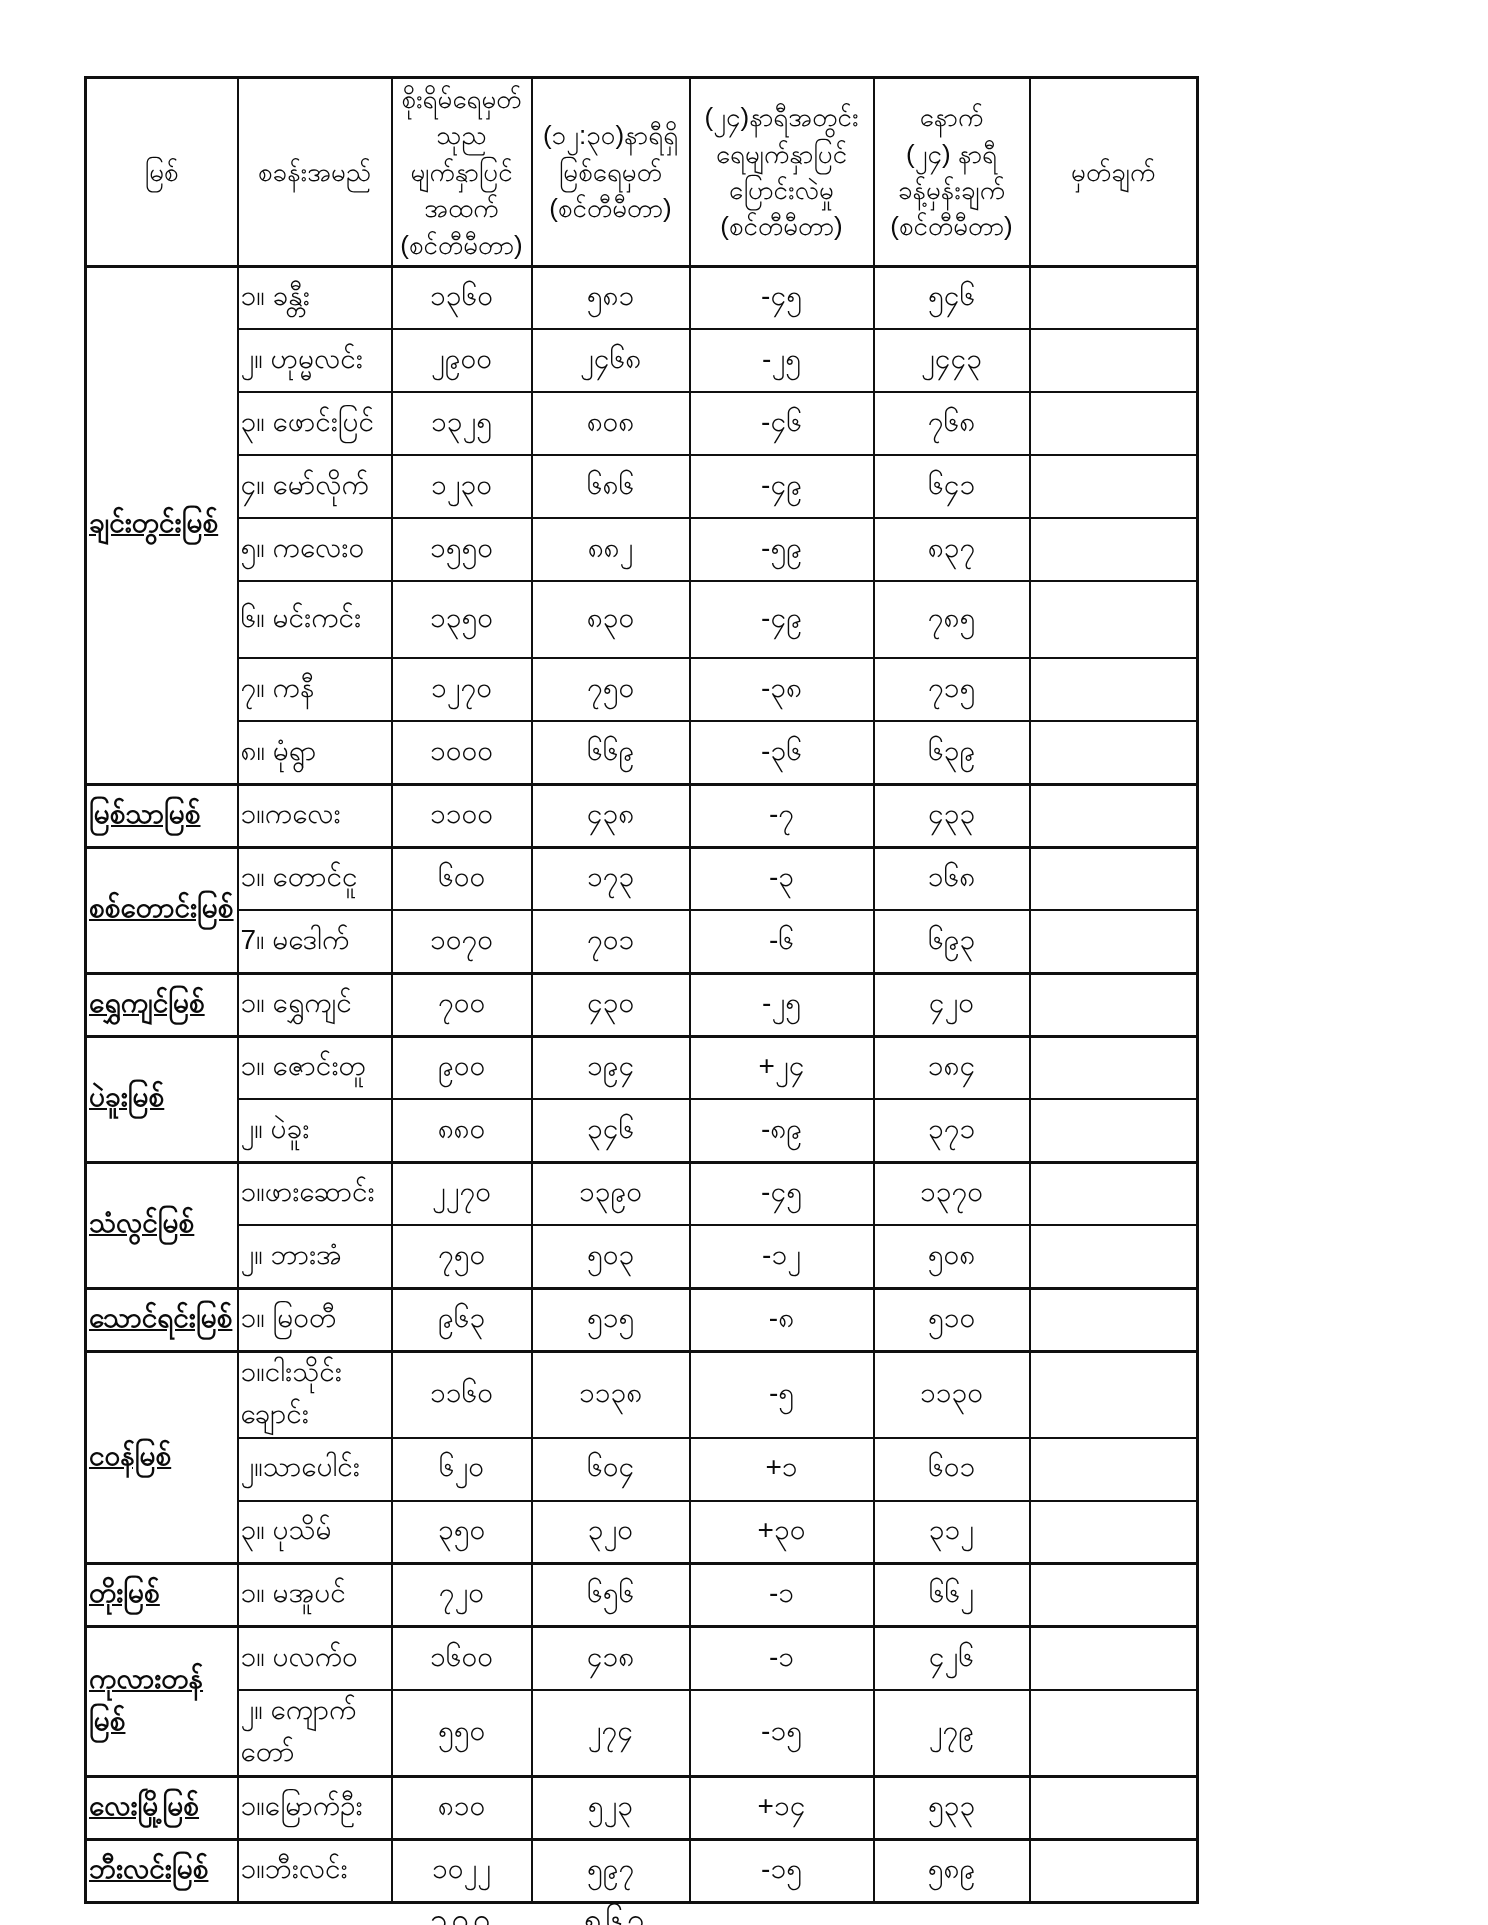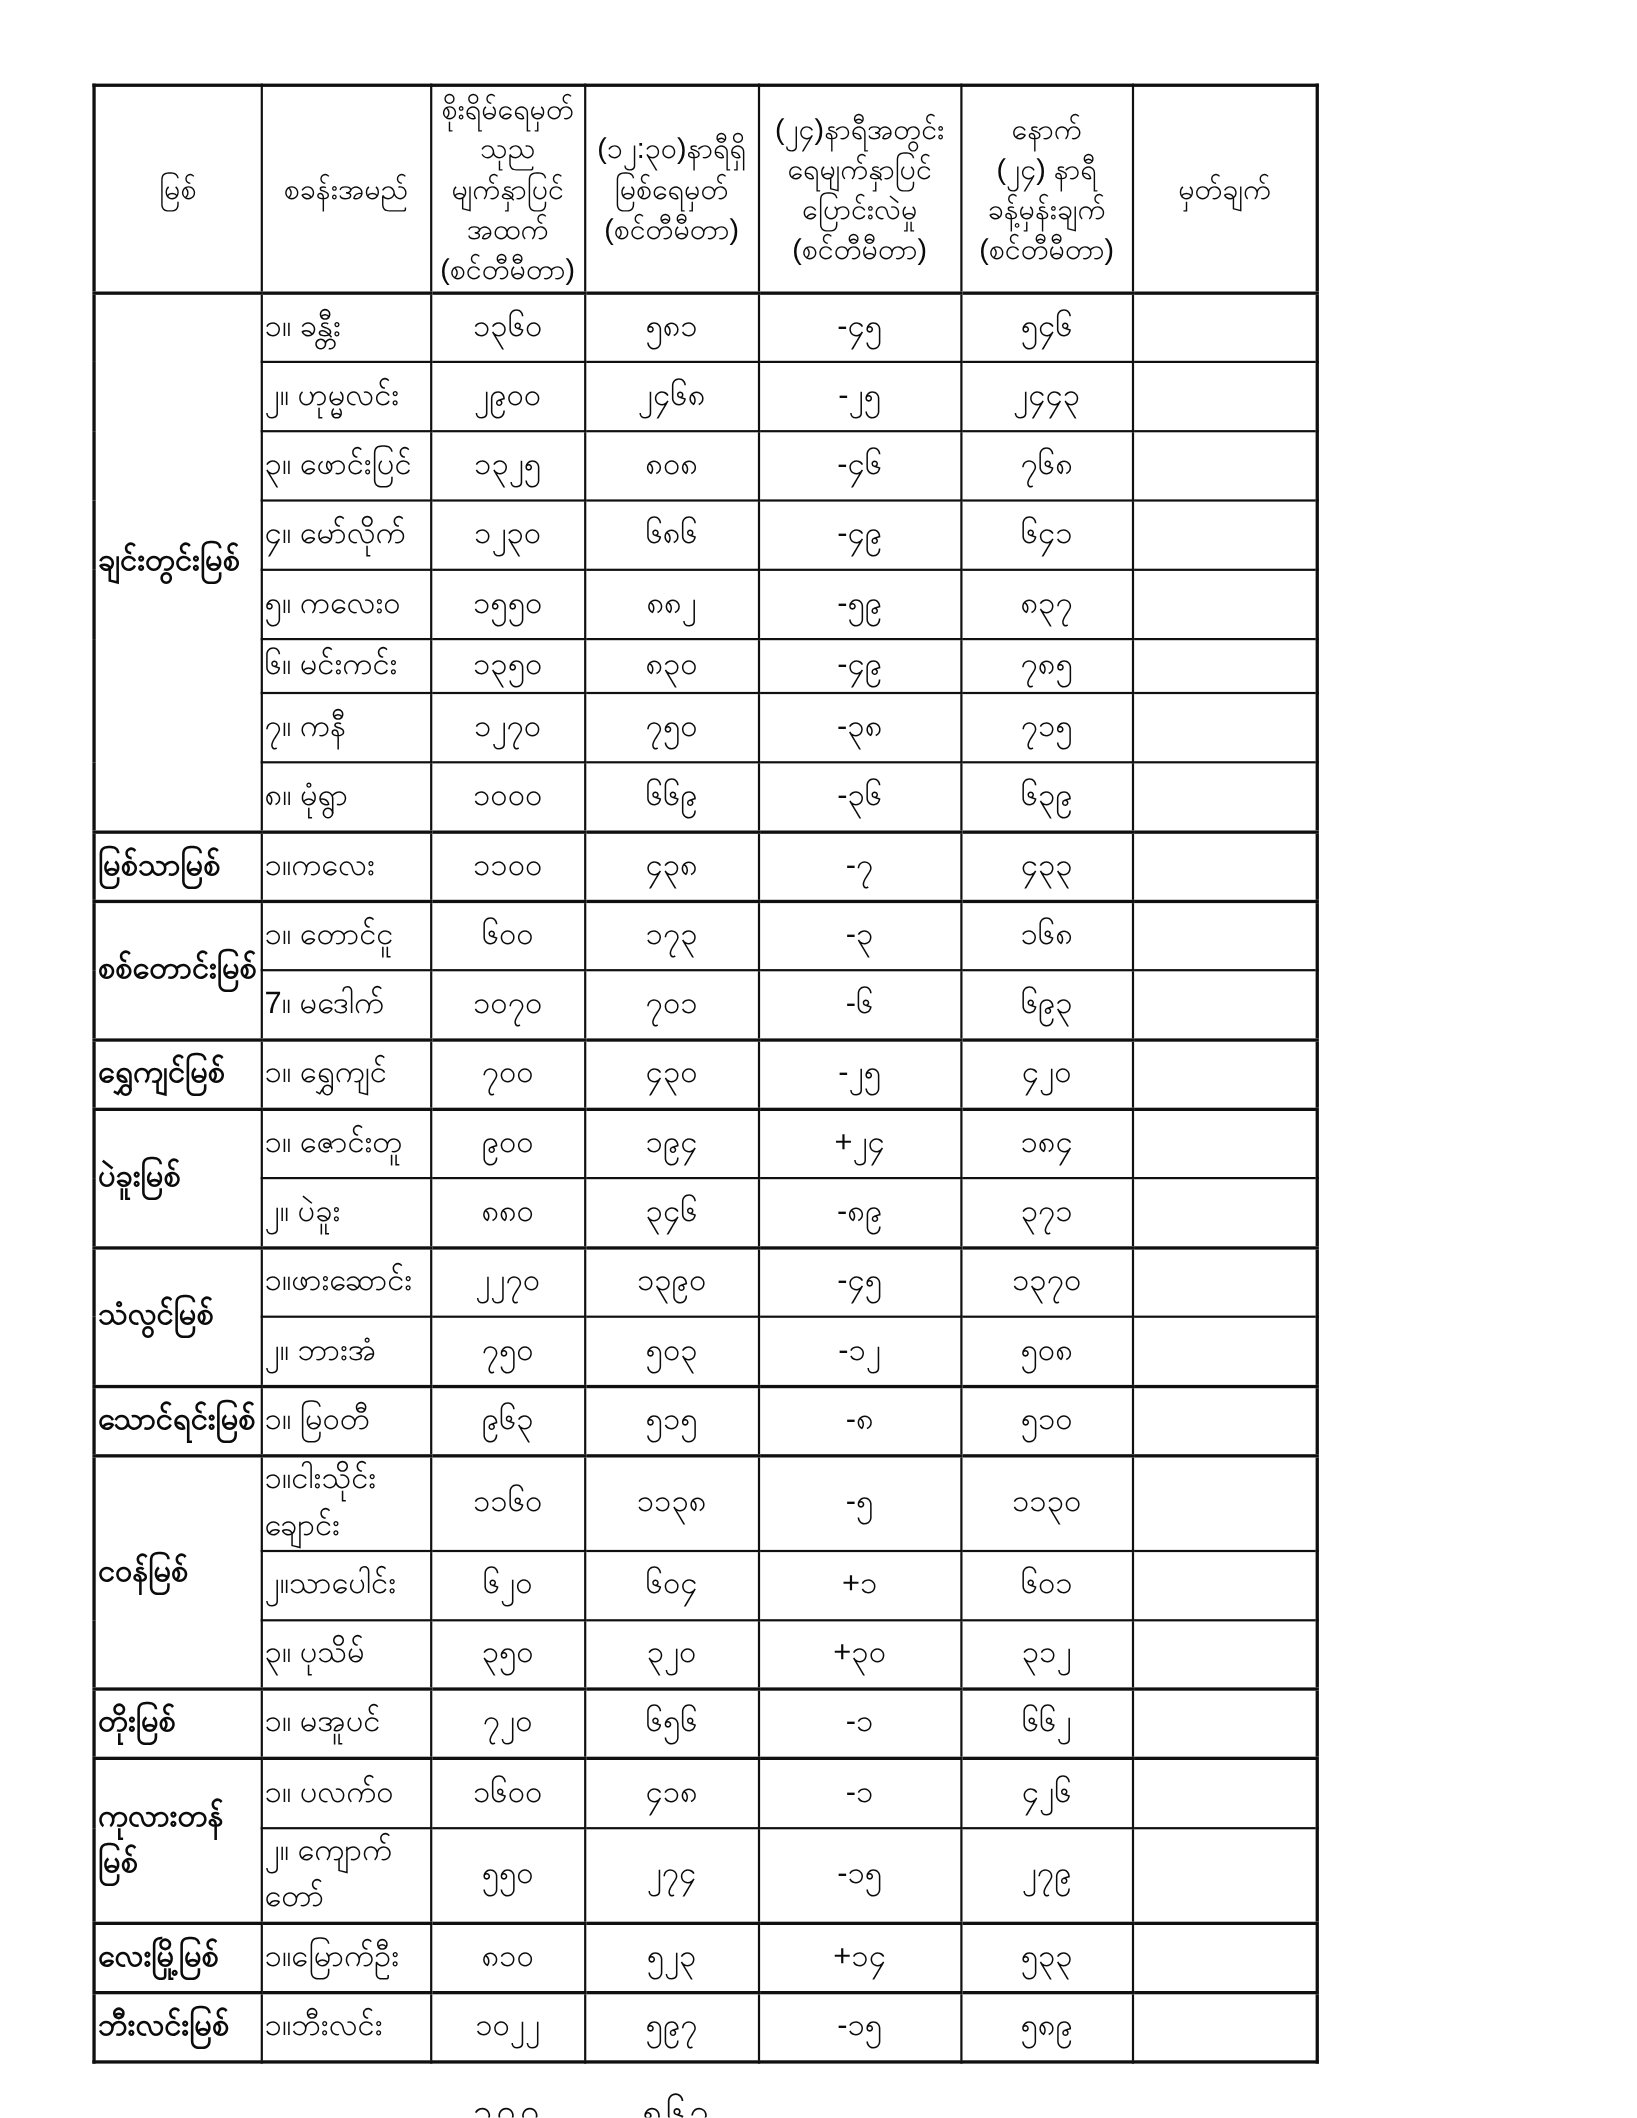--- a/index.html
+++ b/index.html
@@ -38,20 +38,21 @@
   .wl-table td {
     font-size:28px;
     vertical-align:middle;
     padding:0 2px;
   }
   .river-cell {
     font-weight:bold;
     font-size:28px;
     text-align:left;
     padding-left:4px;
+    text-decoration:underline;
   }
   .station-cell {
     text-align:left;
     padding-left:8px;
   }
   .num-cell { text-align:center; }
   .remark-cell { }
   .group-start td { border-top:3px solid #101010; }
   .frag {
     position:absolute;
@@ -134,21 +135,21 @@
           <td class="remark-cell"></td>
         </tr>
         <tr style="height: 63px; margin-top: 48px;">
           <td class="station-cell">၅။ ကလေးဝ</td>
           <td class="num-cell">၁၅၅၀</td>
           <td class="num-cell">၈၈၂</td>
           <td class="num-cell">-၅၉</td>
           <td class="num-cell">၈၃၇</td>
           <td class="remark-cell"></td>
         </tr>
-        <tr style="height: 49px;">
+        <tr style="height: 77px;">
           <td class="station-cell">၆။ မင်းကင်း</td>
           <td class="num-cell">၁၃၅၀</td>
           <td class="num-cell">၈၃၀</td>
           <td class="num-cell">-၄၉</td>
           <td class="num-cell">၇၈၅</td>
           <td class="remark-cell"></td>
         </tr>
         <tr style="height: 63px;">
           <td class="station-cell">၇။ ကနီ</td>
           <td class="num-cell">၁၂၇၀</td>

